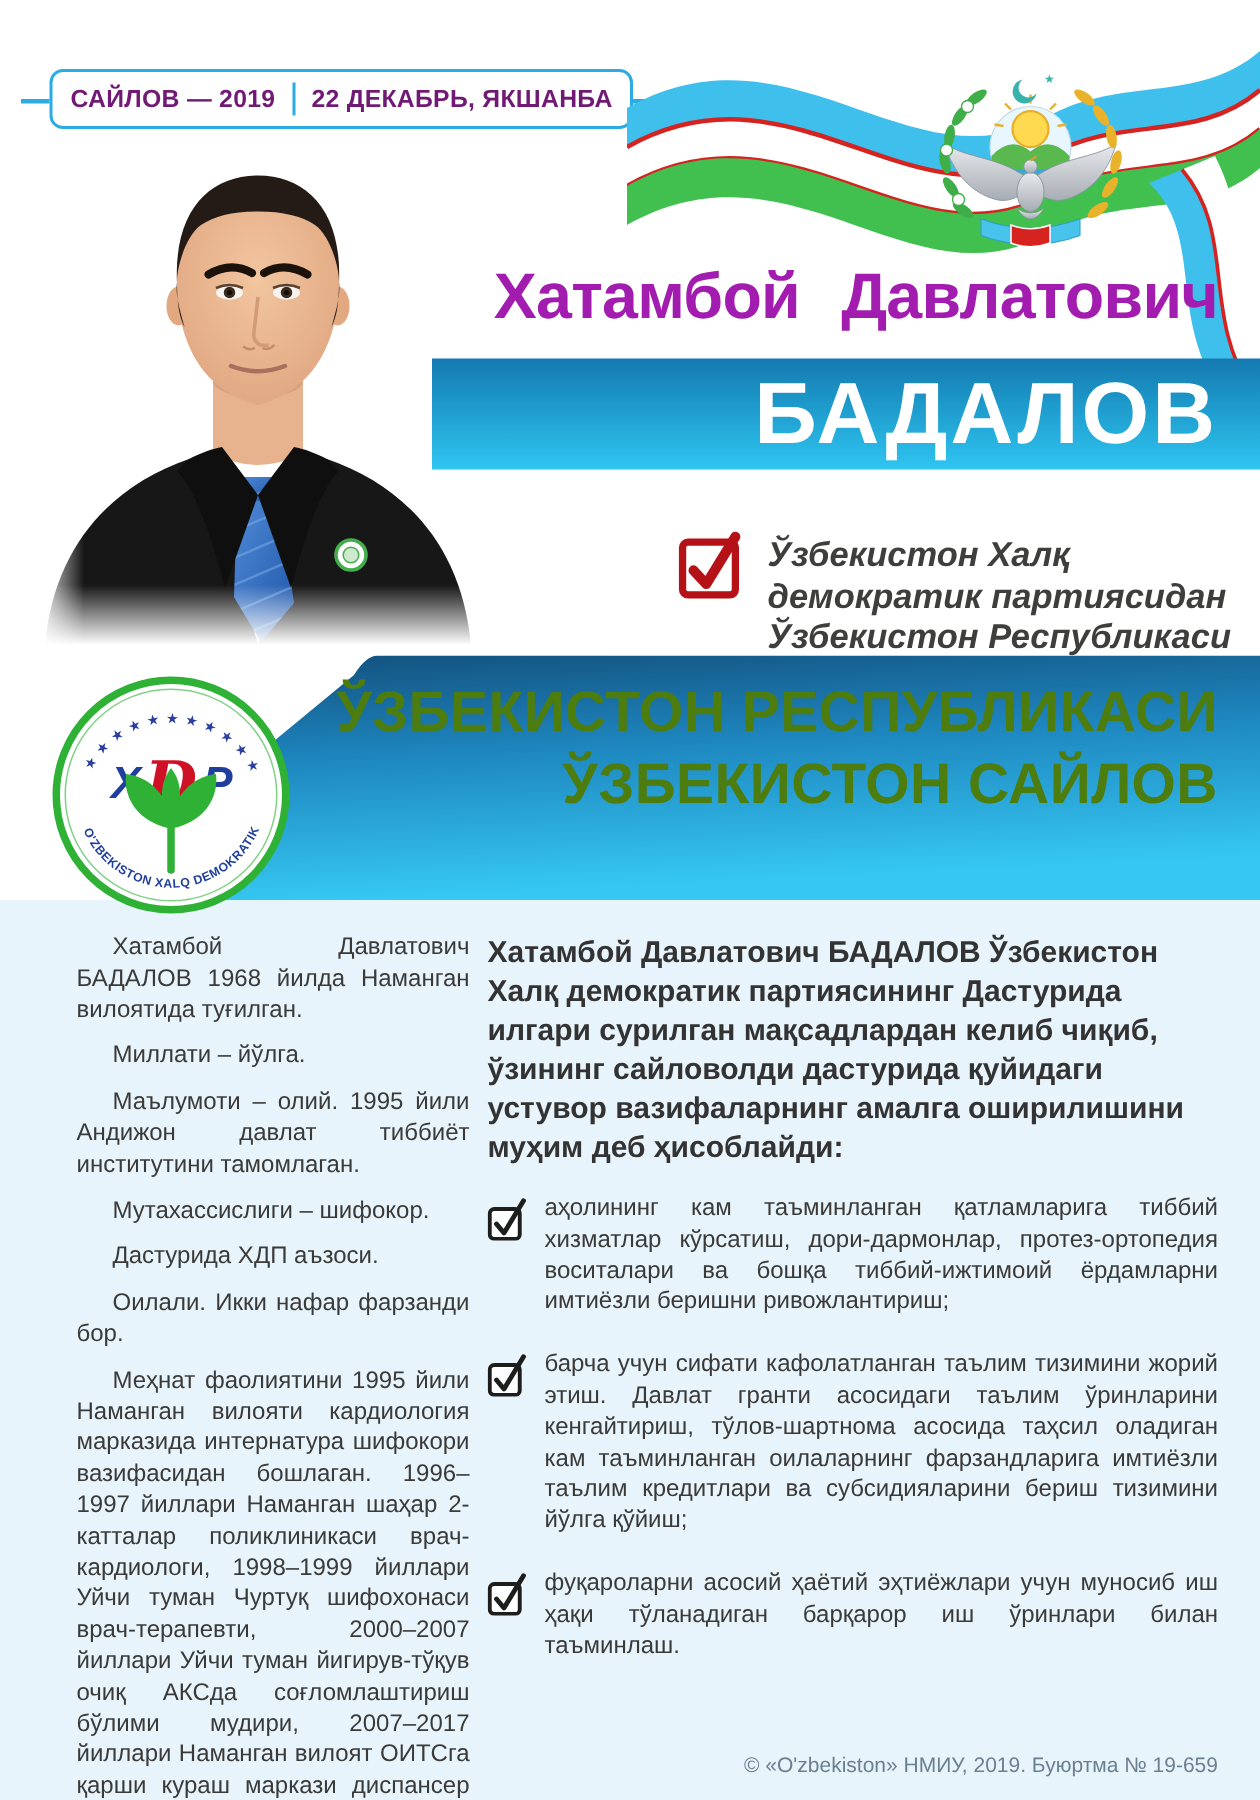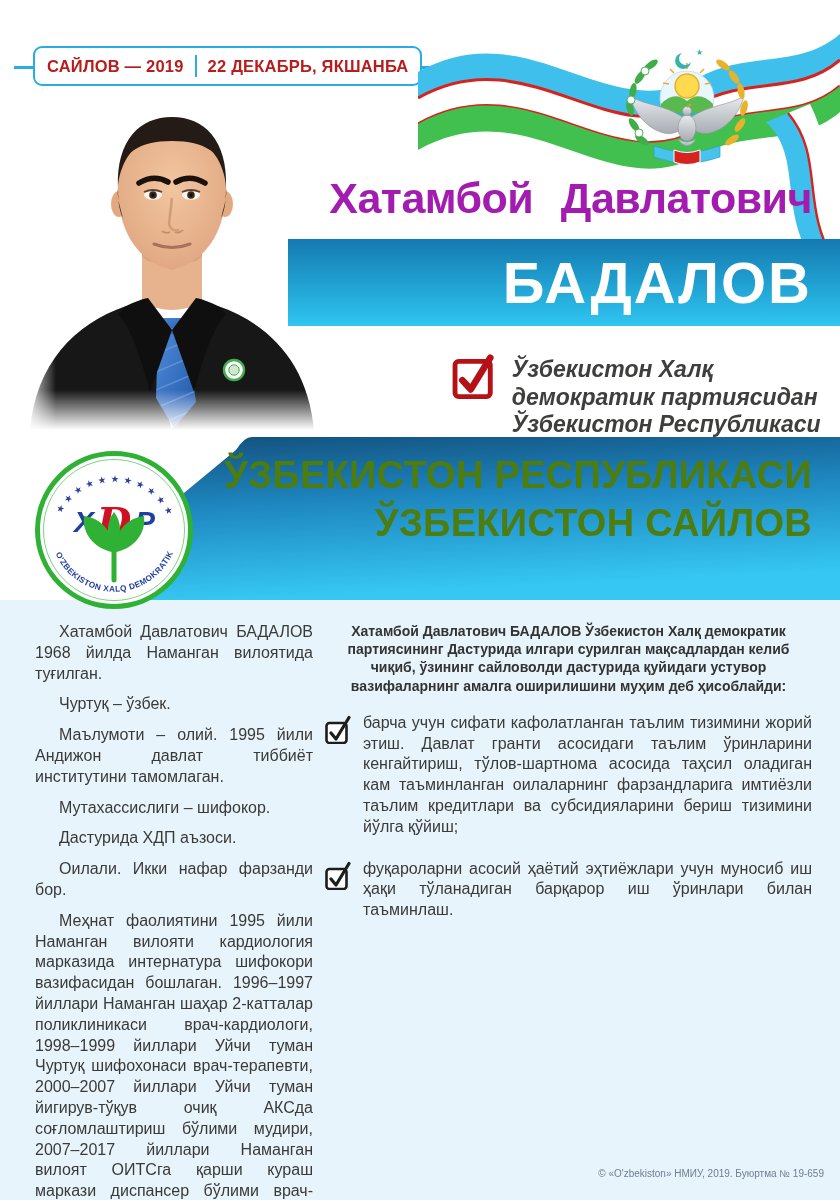--- a/index.html
+++ b/index.html
@@ -4,54 +4,54 @@
 <style>
   html,body{margin:0;padding:0;background:#fff;}
   .page{position:relative;width:840px;height:1200px;overflow:hidden;background:#ffffff;
         font-family:"Liberation Sans",sans-serif;color:#3a3a39;}
   
   .rule{position:absolute;height:2.5px;background:#2aabe1;}
   .rule-left{left:14px;top:66px;width:19px;}
   .rule-right{left:332px;top:66px;width:190px;}
   .badge{position:absolute;left:33px;top:46px;display:flex;align-items:center;gap:11px;
          border:2.5px solid #2aabe1;border-radius:9px;padding:7px 12px;background:#fff;}
-  .badge span{color:#b91c1c;font-weight:bold;font-size:16.5px;letter-spacing:.2px;white-space:nowrap;}
+  .badge span{color:#701a75;font-weight:bold;font-size:16.5px;letter-spacing:.2px;white-space:nowrap;}
   .badge .vdiv{width:2px;height:22px;background:#2aabe1;}
   
   .ribbon{position:absolute;left:418px;top:0;}
   .emblem{position:absolute;left:612px;top:40px;}
   
   .portrait{position:absolute;left:22px;top:92px;z-index:5;}
   
   .given-names{position:absolute;right:28px;top:174px;font-size:43px;font-weight:bold;
                color:#a21caf;letter-spacing:-.5px;word-spacing:16px;white-space:nowrap;z-index:2;}
-  .surname-band{position:absolute;left:288px;right:0;top:239px;height:87px;z-index:1;
+  .surname-band{position:absolute;left:288px;right:0;top:239px;height:74px;z-index:1;
                 background:linear-gradient(180deg,#1579b1 0%,#1e9ccd 45%,#30c5f1 100%);
                 display:flex;align-items:center;justify-content:flex-end;padding-right:28px;box-sizing:border-box;}
   .surname-band b{color:#fff;font-size:58px;letter-spacing:2px;line-height:1;}
   
   .nomination{position:absolute;left:452px;top:338px;display:flex;gap:16px;align-items:flex-start;}
   .nomination .txt{font-weight:bold;font-style:italic;font-size:23px;line-height:1.2;color:#3e3e3d;margin-top:18px;}
   .nomination .txt span{display:block;}
   
   .banner-svg{position:absolute;left:0;top:437px;z-index:1;}
   .banner-text{position:absolute;right:28px;top:452px;z-index:2;text-align:right;}
   .banner-text div{color:#4d7c0f;font-weight:bold;font-size:38px;line-height:1.26;letter-spacing:.3px;white-space:nowrap;}
   
   .party-logo{position:absolute;left:34px;top:450px;z-index:3;}
   
   .lower{position:absolute;left:0;top:600px;width:840px;height:600px;background:#e8f4fb;}
   .col-left{position:absolute;left:35px;top:622px;width:278px;font-size:16px;line-height:1.3;text-align:justify;}
-  .col-left p{margin:0 0 10px 0;text-indent:24px;}
+  .col-left p{margin:0 0 10px 16px;text-indent:24px;}
   .col-right{position:absolute;left:325px;top:622px;width:487px;font-size:16px;line-height:1.3;}
-  .col-right .intro{font-weight:bold;text-align:center;font-size:14px;line-height:1.3;margin:0 0 18px 0;color:#333;}
+  .col-right .intro{font-weight:bold;text-align:left;font-size:20px;line-height:1.3;margin:0 0 18px 0;color:#333;}
   .item{display:flex;gap:12px;margin-bottom:21px;}
   .item .chk{flex:0 0 26px;margin-top:1px;}
   .item .it-txt{text-align:justify;}
-  .imprint{position:absolute;right:16px;top:1168px;font-size:10px;color:#6b7f91;}
+  .imprint{position:absolute;right:28px;top:1168px;font-size:14px;color:#6b7f91;}
 </style>
 </head>
 <body>
 
 <div class="page">
 
   <div class="rule rule-left"></div>
   <div class="rule rule-right"></div>
   <div class="badge">
     <span>САЙЛОВ — 2019</span>
@@ -242,32 +242,39 @@
       <path d="M78,102 C60,98 48,84 50,66 C66,68 78,80 81,100 Z" fill="#2eb135"></path>
       <path d="M82,102 C100,98 112,84 110,66 C94,68 82,80 79,100 Z" fill="#2eb135"></path>
       <path d="M80,98 C72,86 72,72 80,62 C88,72 88,86 80,98 Z" fill="#2eb135"></path>
     </g>
   </svg>
 
   <div class="lower"></div>
 
   <div class="col-left">
     <p>Хатамбой Давлатович БАДАЛОВ 1968 йилда Наманган вилоятида туғилган.</p>
-    <p>Чуртуқ – ўзбек.</p>
+    <p>Миллати – йўлга.</p>
     <p>Маълумоти – олий. 1995 йили Андижон давлат тиббиёт институтини тамомлаган.</p>
     <p>Мутахассислиги – шифокор.</p>
     <p>Дастурида ХДП аъзоси.</p>
     <p>Оилали. Икки нафар фарзанди бор.</p>
     <p>Меҳнат фаолиятини 1995 йили Наманган вилояти кардиология марказида интернатура шифокори вазифасидан бошлаган. 1996–1997 йиллари Наманган шаҳар 2-катталар поликлиникаси врач-кардиологи, 1998–1999 йиллари Уйчи туман Чуртуқ шифохонаси врач-терапевти, 2000–2007 йиллари Уйчи туман йигирув-тўқув очиқ АКСда соғломлаштириш бўлими мудири, 2007–2017 йиллари Наманган вилоят ОИТСга қарши кураш маркази диспансер бўлими врач-терапевти, поликлиника бўлими мудири, даволаш ишлари бўйича бош шифокор ўринбосари лавозимида фаолият юритган.</p>
 
   </div>
 
   <div class="col-right">
     <p class="intro">Хатамбой Давлатович БАДАЛОВ Ўзбекистон Халқ демократик партиясининг Дастурида илгари сурилган мақсадлардан келиб чиқиб, ўзининг сайловолди дастурида қуйидаги устувор вазифаларнинг амалга оширилишини муҳим деб ҳисоблайди:</p>
 
+    <div class="item">
+      <svg class="chk" width="26" height="30" viewBox="0 0 26 30">
+        <rect x="1.5" y="9" width="20" height="20" rx="3" fill="#fdfeff" stroke="#1d1d1b" stroke-width="2.6"></rect>
+        <path d="M6,19 L11,25 L24,3.5" fill="none" stroke="#1d1d1b" stroke-width="3.2" stroke-linecap="round" stroke-linejoin="round"></path>
+      </svg>
+      <div class="it-txt">аҳолининг кам таъминланган қатламларига тиббий хизматлар кўрсатиш, дори-дармонлар, протез-ортопедия воситалари ва бошқа тиббий-ижтимоий ёрдамларни имтиёзли беришни ривожлантириш;</div>
+    </div>
     <div class="item">
       <svg class="chk" width="26" height="30" viewBox="0 0 26 30">
         <rect x="1.5" y="9" width="20" height="20" rx="3" fill="#fdfeff" stroke="#1d1d1b" stroke-width="2.6"></rect>
         <path d="M6,19 L11,25 L24,3.5" fill="none" stroke="#1d1d1b" stroke-width="3.2" stroke-linecap="round" stroke-linejoin="round"></path>
       </svg>
       <div class="it-txt">барча учун сифати кафолатланган таълим тизимини жорий этиш. Давлат гранти асосидаги таълим ўринларини кенгайтириш, тўлов-шартнома асосида таҳсил оладиган кам таъминланган оилаларнинг фарзандларига имтиёзли таълим кредитлари ва субсидияларини бериш тизимини йўлга қўйиш;</div>
     </div>
     <div class="item">
       <svg class="chk" width="26" height="30" viewBox="0 0 26 30">
         <rect x="1.5" y="9" width="20" height="20" rx="3" fill="#fdfeff" stroke="#1d1d1b" stroke-width="2.6"></rect>

